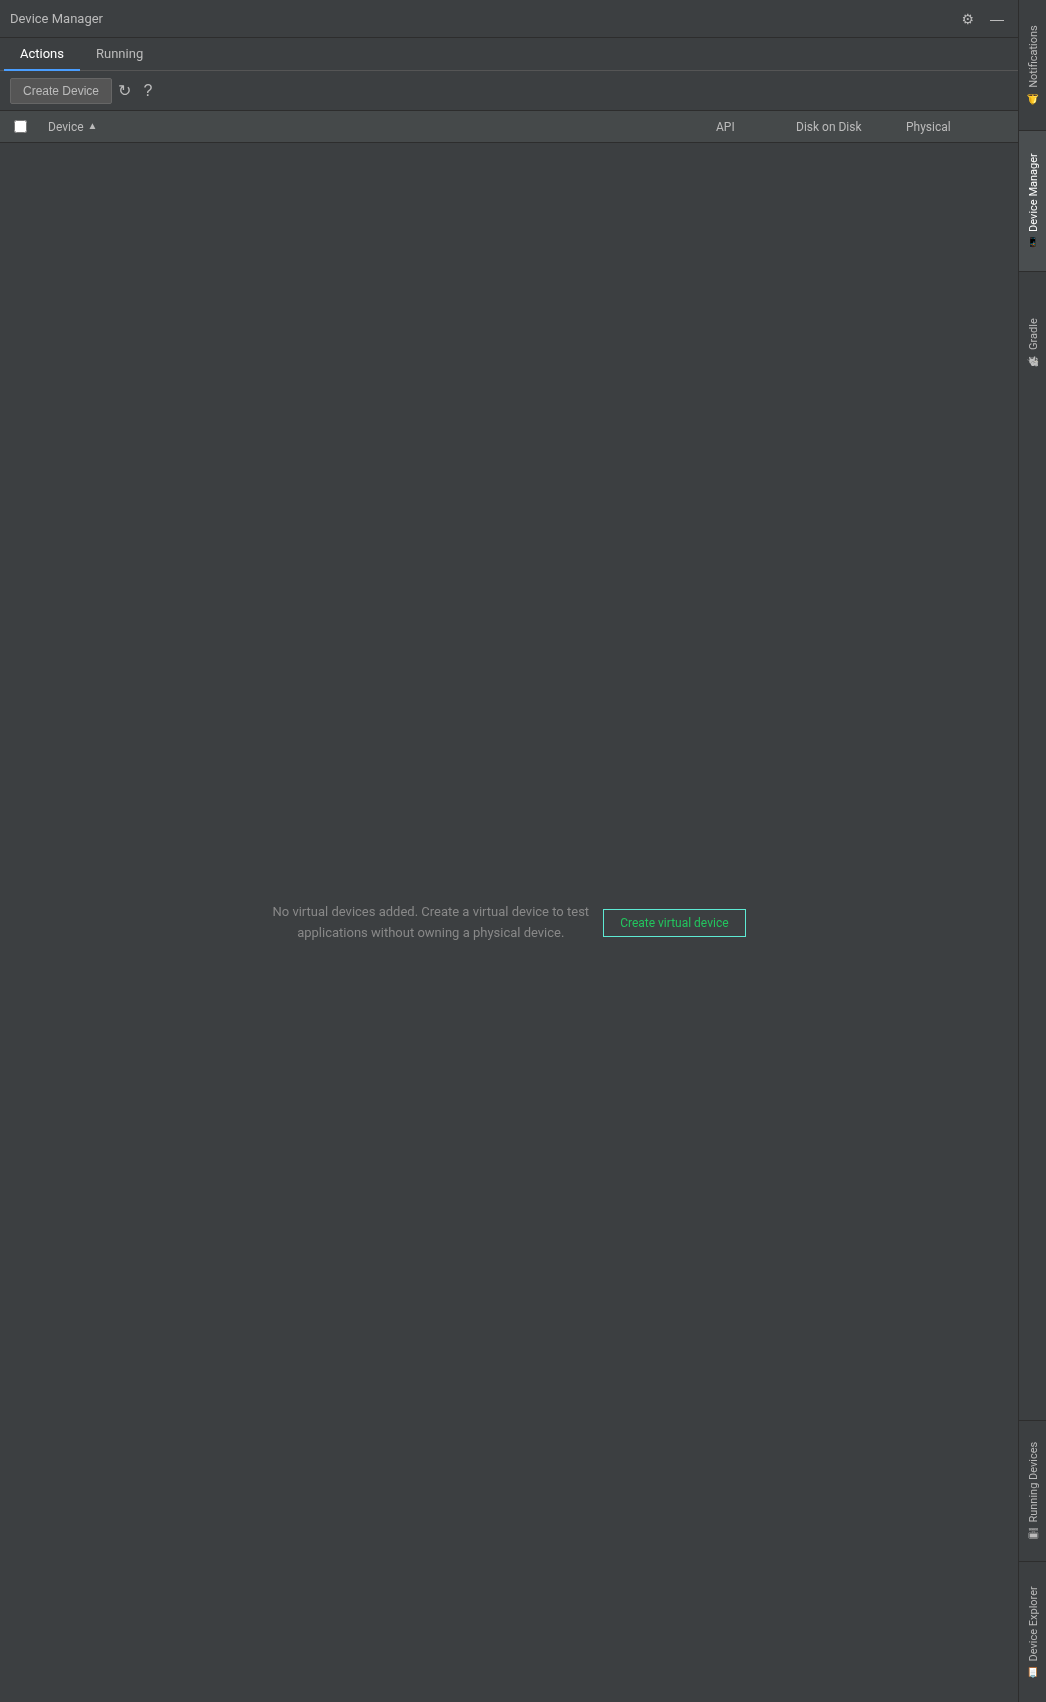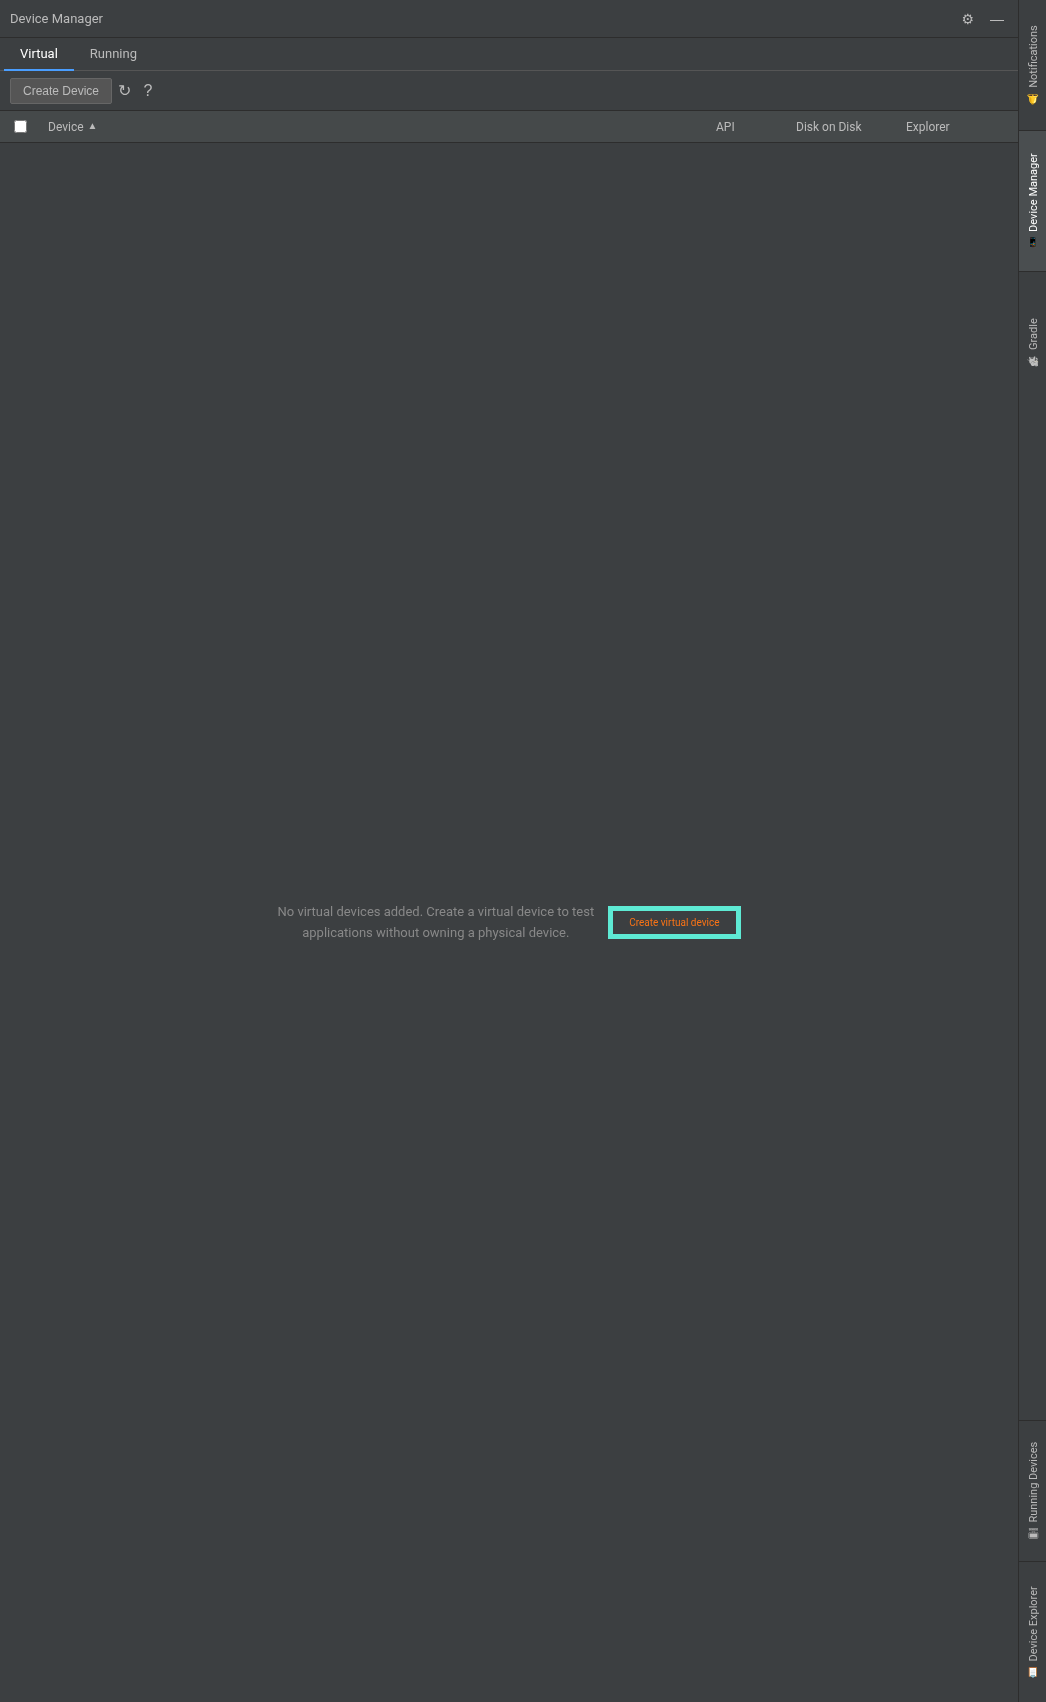--- a/index.html
+++ b/index.html
@@ -173,25 +173,25 @@
       flex-direction: row;
       gap: 14px;
     }
     .empty-message {
       font-size: 13px;
       color: #888888;
       text-align: center;
       line-height: 1.6;
     }
     .create-virtual-link {
-      font-size: 10px;
-      color: #f97316;
+      font-size: 12px;
+      color: #22c55e;
       cursor: pointer;
       text-decoration: none;
-      border: 5px solid #5eead4;
+      border: 1px solid #5eead4;
       padding: 6px 16px;
       display: inline-block;
     }
 
     
     .right-sidebar {
       width: 28px;
       background: #3c3f41;
       border-left: 1px solid #2d2d2d;
       display: flex;
@@ -238,21 +238,21 @@
 
   <div class="title-bar">
     <span class="title-bar-title">Device Manager</span>
     <div class="title-bar-actions">
       <button class="title-bar-btn">⚙</button>
       <button class="title-bar-btn">—</button>
     </div>
   </div>
 
   <div class="tabs-bar">
-    <div class="tab active">Virtual</div>
+    <div class="tab active">Actions</div>
     <div class="tab">Running</div>
   </div>
 
   <div class="toolbar">
     <button class="create-device-btn">Create Device</button>
     <button class="icon-btn" title="Refresh">
       <span style="font-size:16px;">↻</span>
     </button>
     <button class="icon-btn">
       <span>?</span>
@@ -267,21 +267,21 @@
       <span>Device</span>
       <span class="sort-arrow">▲</span>
     </div>
     <div class="th-api">
       <span>API</span>
     </div>
     <div class="th-size">
       <span>Disk on Disk</span>
     </div>
     <div class="th-actions">
-      <span>Explorer</span>
+      <span>Physical</span>
     </div>
   </div>
 
   <div class="table-body">
     <p class="empty-message">No virtual devices added. Create a virtual device to test<br>applications without owning a physical device.</p>
     <a class="create-virtual-link">Create virtual device</a>
   </div>
 </div>
 
 <div class="right-sidebar">

